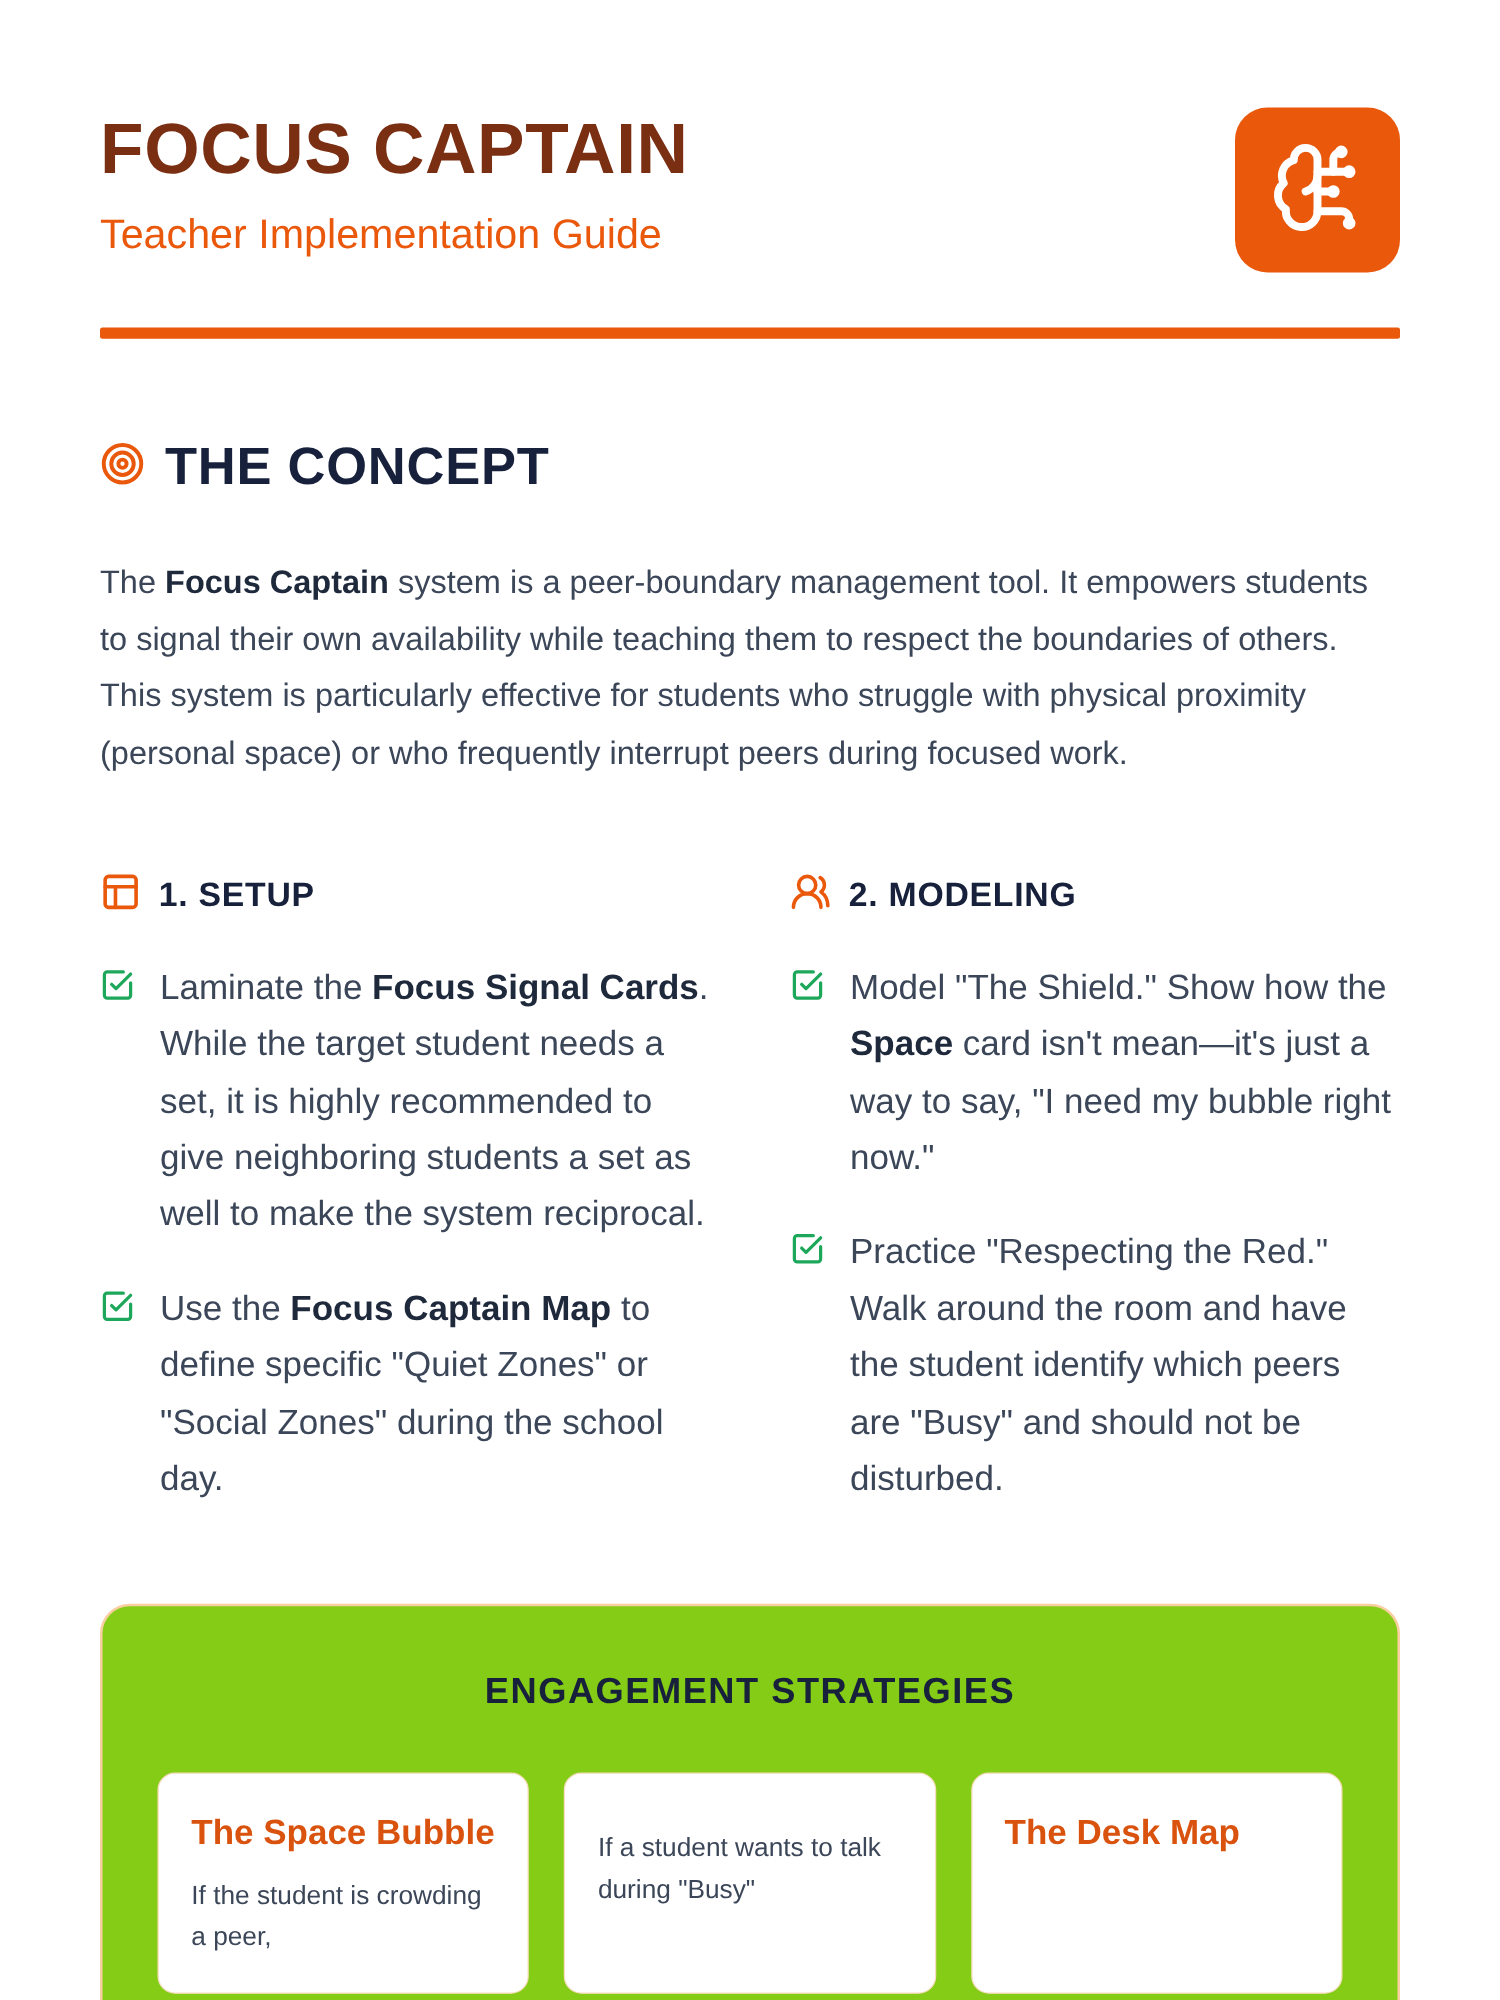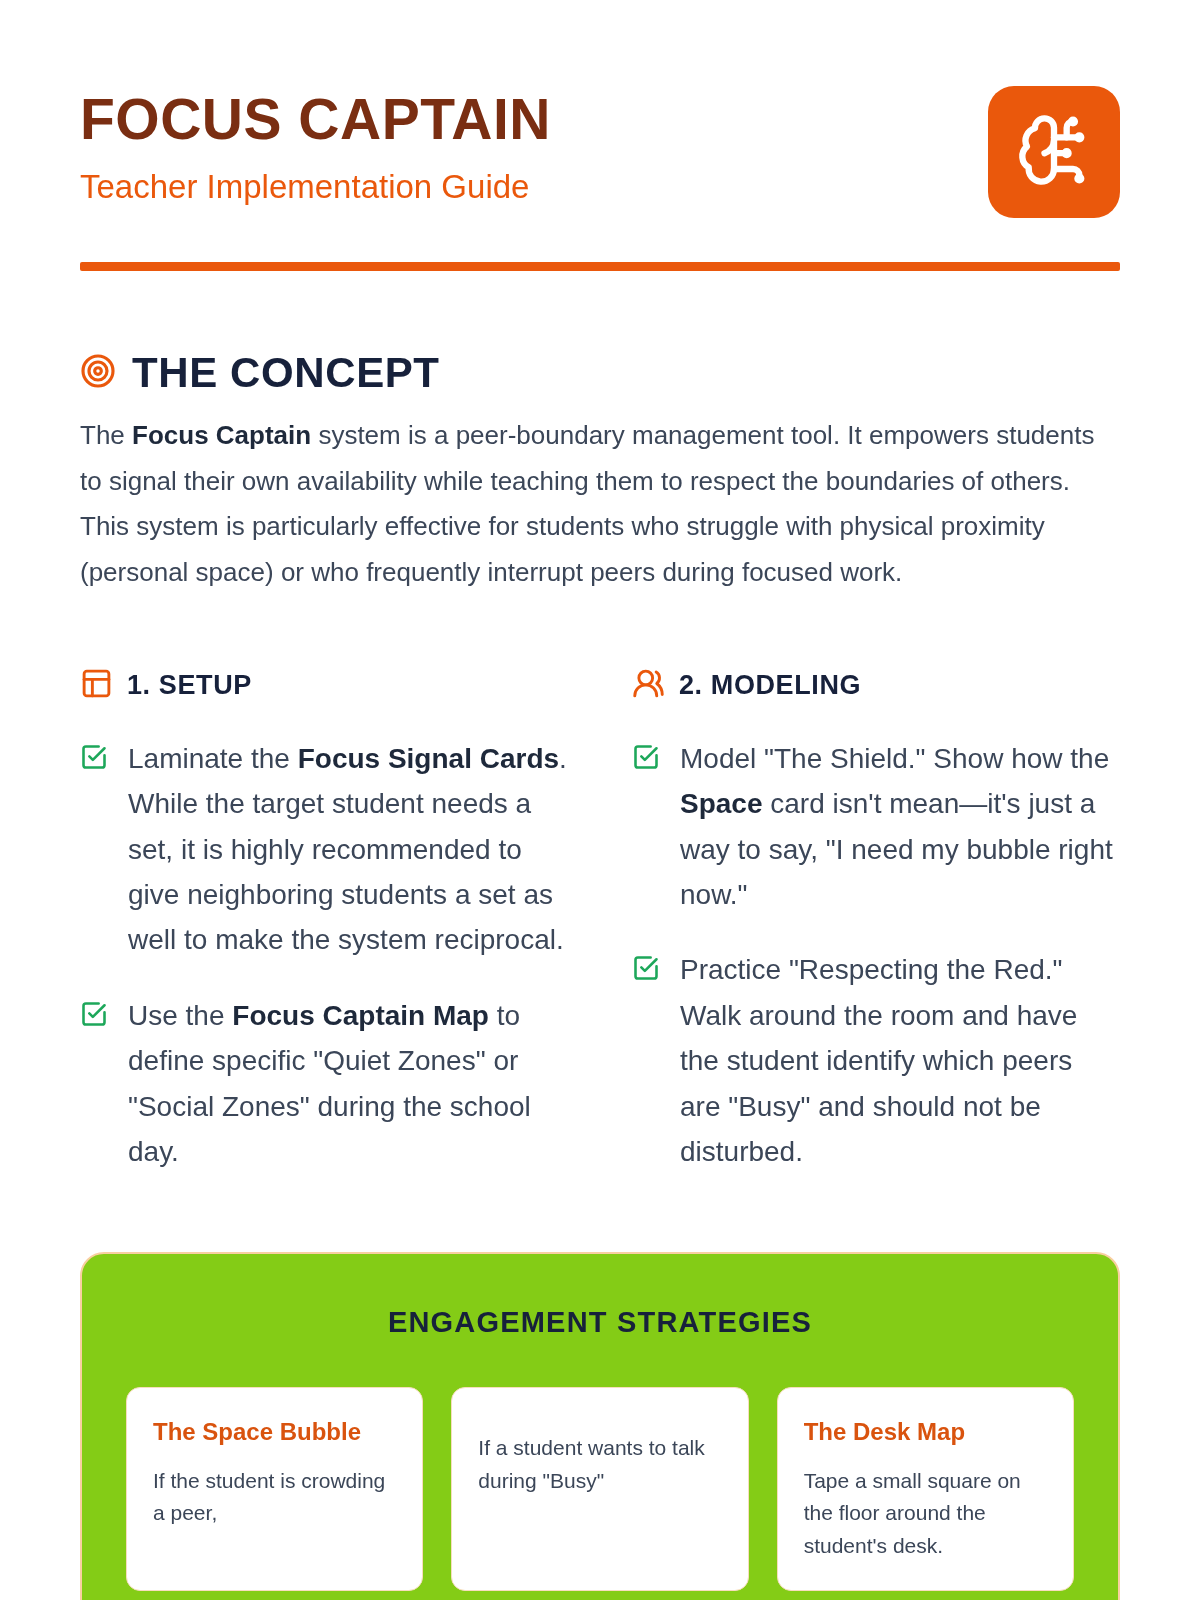--- a/index.html
+++ b/index.html
@@ -30,21 +30,21 @@
 
   .divider { margin-top: 44px; height: 9px; background: #ea580c; border-radius: 2px; }
 
   
   .sec-head { display: flex; align-items: center; gap: 16px; }
   .sec-head svg { width: 36px; height: 36px; flex: 0 0 auto; }
   .sec-title { font-size: 42px; font-weight: 800; letter-spacing: 0.6px; color: #17213b; }
 
   .concept { margin-top: 78px; }
   .concept-text {
-    margin-top: 16px; font-size: 26px; line-height: 1.75; color: #3b4658;
+    margin-top: 46px; font-size: 26px; line-height: 1.75; color: #3b4658;
     max-width: 1045px;
   }
   .b { font-weight: 700; color: #1e293b; }
 
   
   .columns { margin-top: 72px; display: grid; grid-template-columns: 1fr 1fr; column-gap: 64px; }
   .col-head { display: flex; align-items: center; gap: 14px; }
   .col-head svg { width: 33px; height: 33px; flex: 0 0 auto; }
   .col-title { font-size: 27px; font-weight: 800; letter-spacing: 0.6px; color: #17213b; }
   .checklist { margin-top: 32px; display: flex; flex-direction: column; gap: 30px; }
@@ -57,21 +57,21 @@
     border-radius: 24px; padding: 52px 44px 60px 44px;
   }
   .panel-title {
     text-align: center; font-size: 29px; font-weight: 800; letter-spacing: 1.2px; color: #17213b;
   }
   .cards { margin-top: 48px; display: grid; grid-template-columns: 1fr 1fr 1fr; gap: 28px; }
   .card {
     background: #ffffff; border: 1.5px solid #f7ddbd; border-radius: 14px;
     padding: 28px 26px;
   }
-  .card-title { font-size: 24px; font-weight: 700; color: #d9530e; line-height: 1.35; }
+  .card-title { font-size: 28px; font-weight: 700; color: #d9530e; line-height: 1.35; }
   .card-text { margin-top: 16px; font-size: 21px; line-height: 1.55; color: #3b4658; }
 </style>
 </head>
 <body>
 
 <div class="page">
 
   <div class="header">
     <div>
       <div class="title">FOCUS CAPTAIN</div>
@@ -186,18 +186,17 @@
     <div class="cards">
       <div class="card">
         <div class="card-title">The Space Bubble</div>
         <div class="card-text">If the student is crowding a peer,</div>
       </div>
       <div class="card">
         <div class="card-text">If a student wants to talk during "Busy"</div>
       </div>
       <div class="card">
         <div class="card-title">The Desk Map</div>
-        <div class="card-text">Tape a small square on the floor around the student's desk.</div>
       </div>
     </div>
   </div>
 
 </div>
 
 </body></html>

